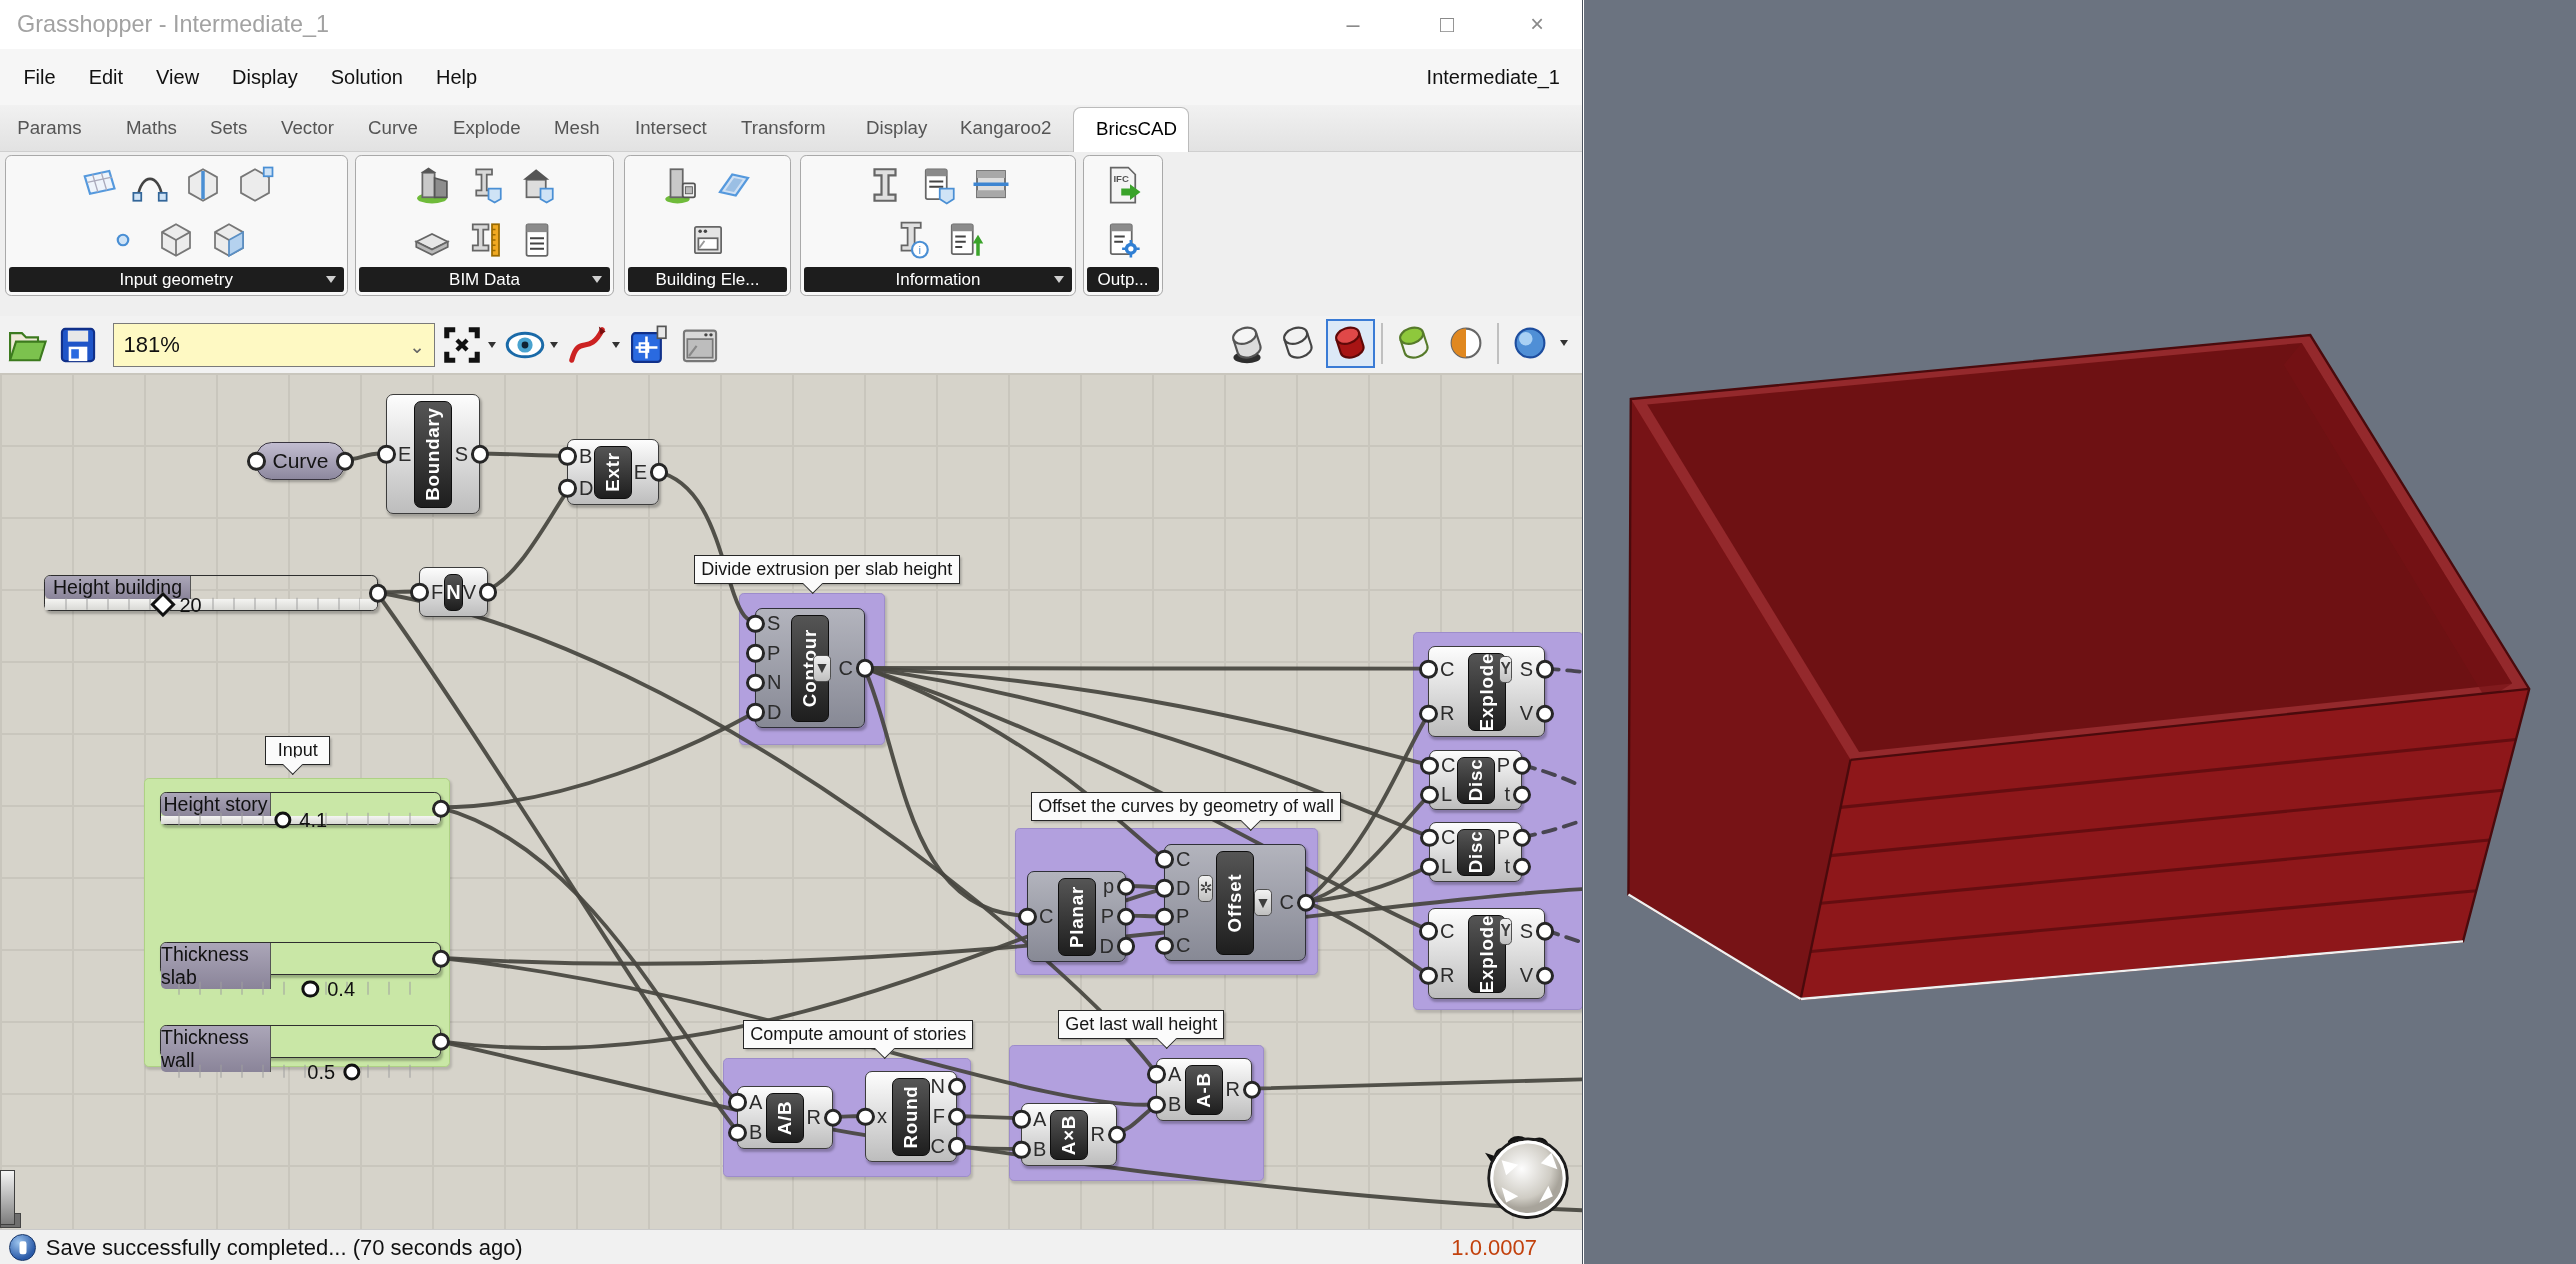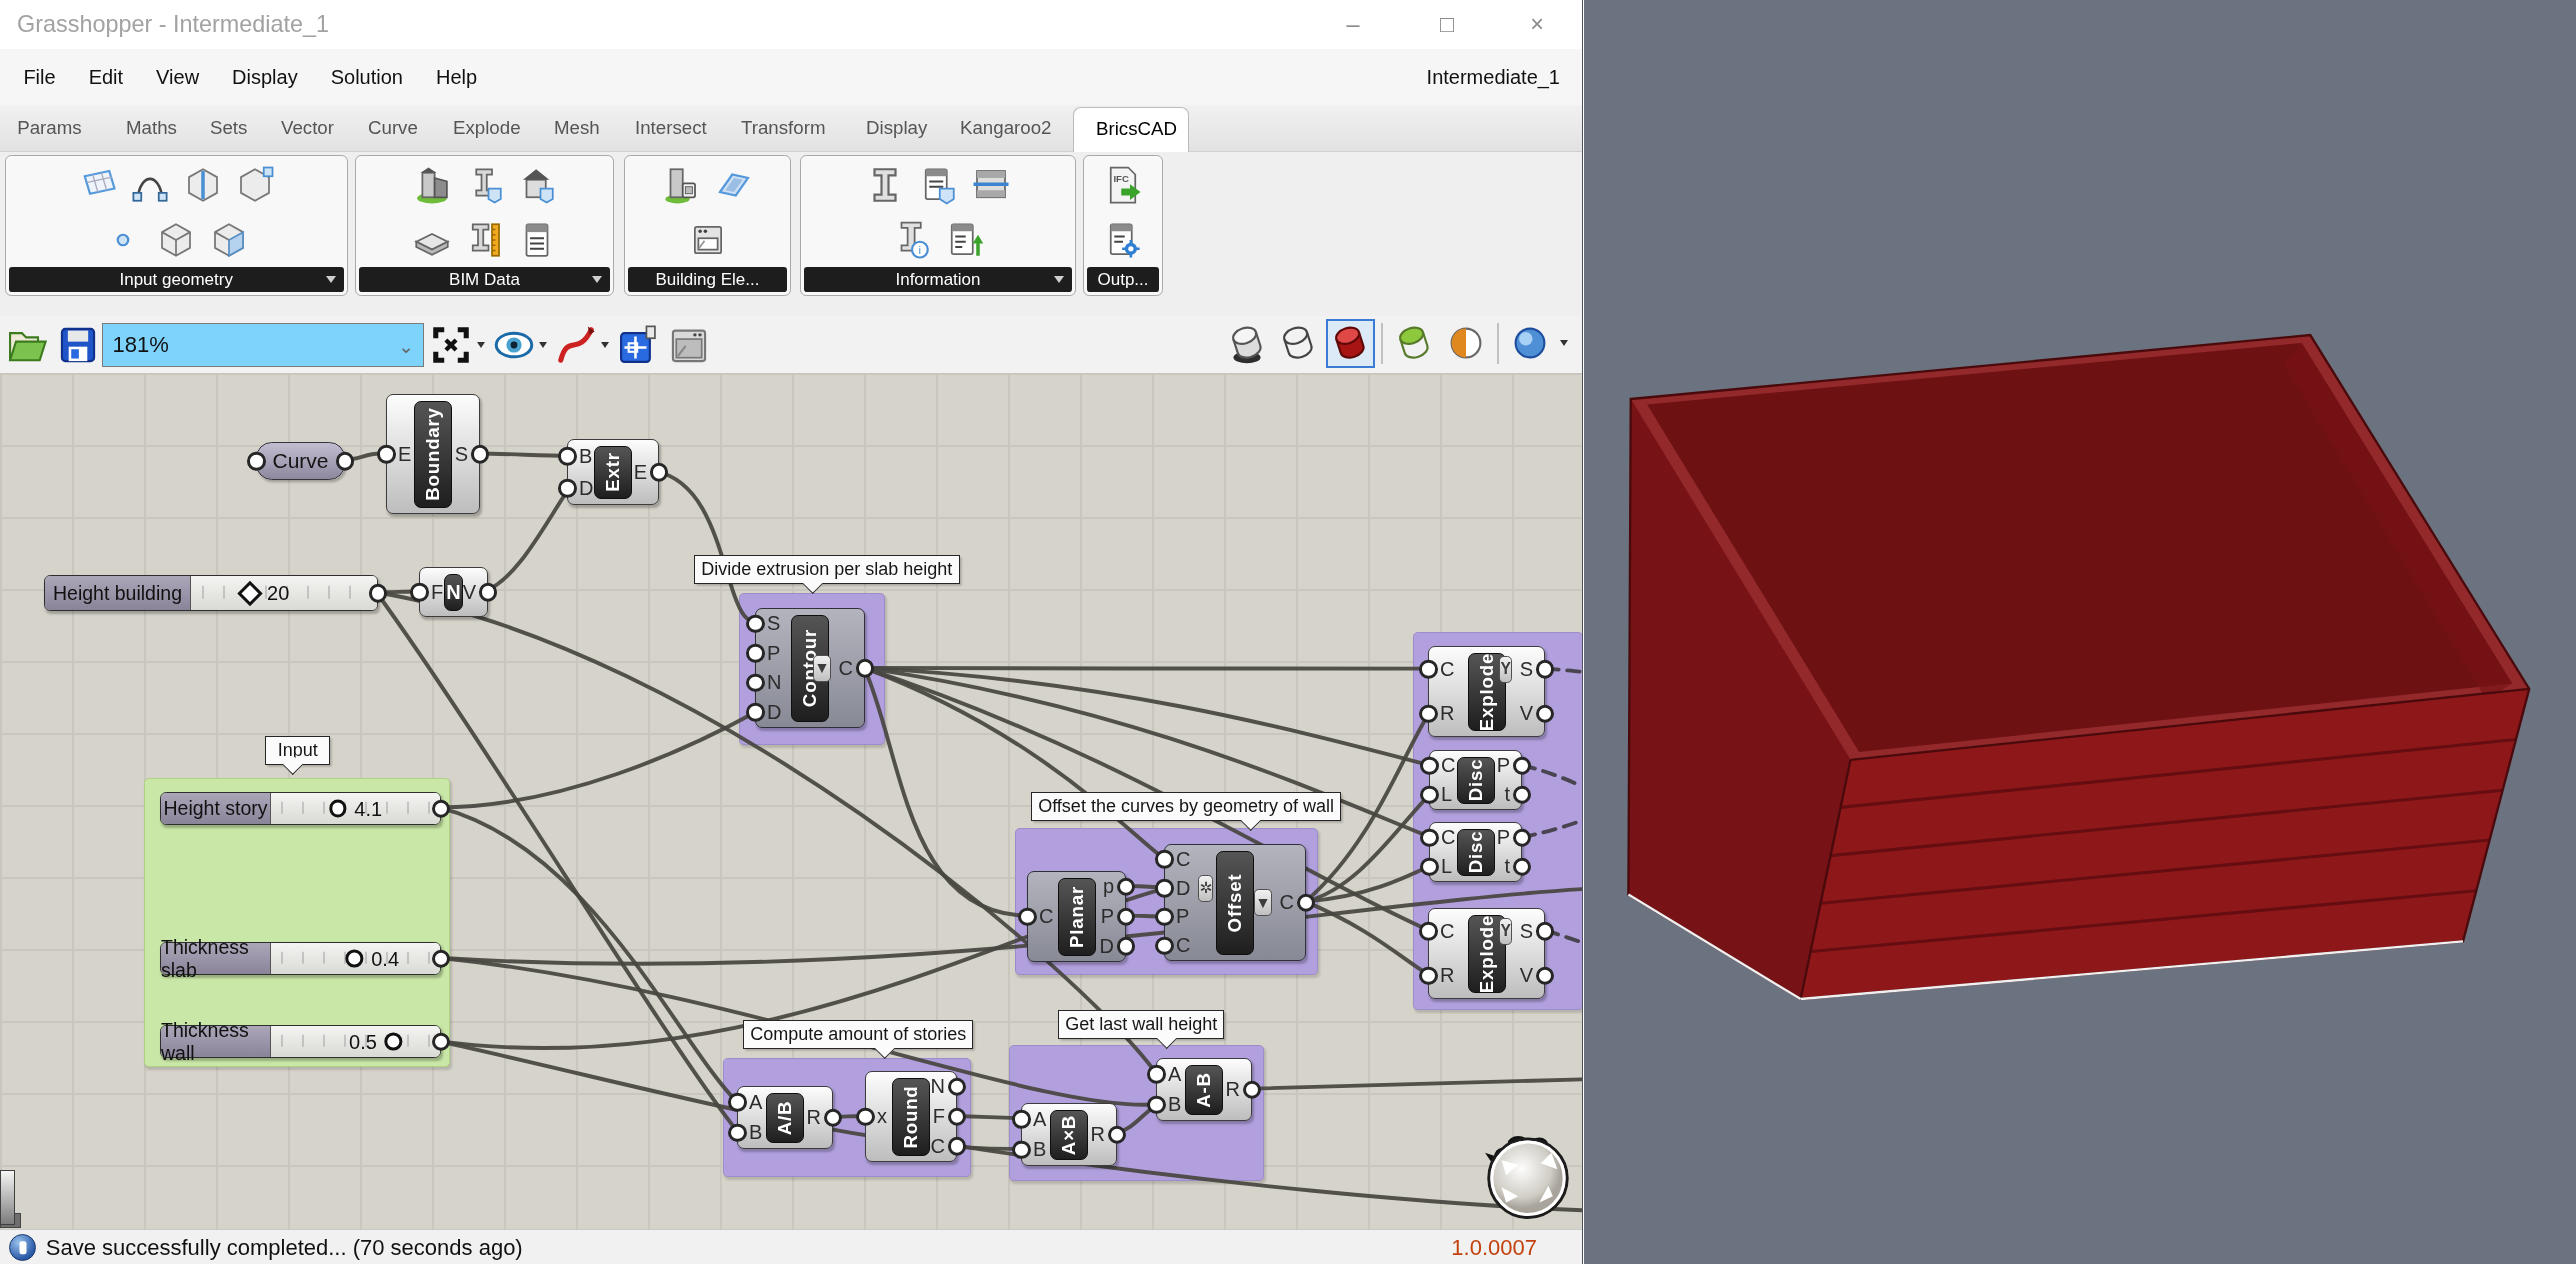--- a/index.html
+++ b/index.html
@@ -26,21 +26,21 @@
   .rrow{display:flex;justify-content:center;align-items:center;gap:7.8px;}
   .ricon{width:45px;height:45px;display:flex;align-items:center;justify-content:center;}
   .ricon svg{width:42px;height:42px;}
   .rlabel{position:absolute;left:3.1px;right:3.1px;bottom:3.1px;height:25px;background:#1d1d1d;color:#fff;
           border-radius:3.1px;font-size:17px;text-align:center;line-height:25px;}
   .rlabel .grp-arrow{position:absolute;right:7.8px;top:9.4px;width:0;height:0;border-left:5.5px solid transparent;border-right:5.5px solid transparent;border-top:7px solid #cfcfcf;}
   
   .cbar{position:absolute;left:0;top:316px;width:100%;height:57px;background:#f2f2f2;border-bottom:0.8px solid #cfcfcf;display:flex;align-items:center;}
   .cbar .tbicon{width:48px;height:48px;margin-left:3.1px;display:flex;align-items:center;justify-content:center;}
   .tbicon svg{width:44px;height:44px;}
-  .zoombox{width:320px;height:42px;background:#7dd3fc;border:1.6px solid #7a7a7a;position:relative;}
+  .zoombox{width:320px;height:42px;background:#fef9c3;border:1.6px solid #7a7a7a;margin-left:11px;position:relative;}
   .zoombox .zv{font-size:22px;color:#111;line-height:41px;padding-left:9.4px;}
   .zoombox .chev{position:absolute;right:9.4px;top:12.5px;font-size:18.7px;color:#666;}
   .mini-arrow{width:0;height:0;border-left:4.7px solid transparent;border-right:4.7px solid transparent;border-top:6.2px solid #333;margin:0 1.6px;}
   .modes{position:absolute;right:12.5px;top:3.9px;display:flex;align-items:center;gap:4.7px;}
   .mode{width:47px;height:47px;display:flex;align-items:center;justify-content:center;}
   .mode svg{width:44px;height:44px;}
   .mode.selected{outline:2.3px solid #3a7bd5;outline-offset:-1.6px;background:#dce9f7;}
   .vsep{width:1.6px;height:41px;background:#c0c0c0;margin:0 3.1px;}
   
   #canvas{position:absolute;left:0;top:373px;width:1582px;height:857px;overflow:hidden;
@@ -68,21 +68,21 @@
   .gport.out{justify-content:flex-end;}
   .gport.out .plabel{padding:0 11px 0 4.7px;}
   .nub{position:absolute;width:12.5px;height:12.5px;background:#fff;border:3.1px solid #262626;border-radius:50%;top:50%;transform:translateY(-50%);}
   .nub.in{left:-10px;}
   .nub.out{right:-10px;}
   .pbtn{width:26.5px;height:25px;border:1.6px solid #4f4f4f;border-radius:4.7px;background:linear-gradient(#f2f2f2,#bfbfbf);
         display:flex;align-items:center;justify-content:center;font-size:15.6px;color:#3d3d3d;font-weight:bold;margin:0 3.1px;}
   
   .gparam{position:absolute;background:linear-gradient(#c2bdd0,#8d889e);border:1.6px solid #38343f;border-radius:15.6px;
           display:flex;align-items:center;justify-content:center;font-size:21px;color:#141414;box-shadow:1.6px 2.3px 2.3px rgba(0,0,0,.25);}
-  .gslider{position:absolute;display:flex;border:1.6px solid #2e2e2e;border-radius:6.2px;box-shadow:1.6px 2.3px 2.3px rgba(0,0,0,.25);}
+  .gslider{position:absolute;display:flex;border:1.6px solid #2e2e2e;border-radius:6.2px;box-shadow:1.6px 2.3px 2.3px rgba(0,0,0,.25);flex-direction:column;}
   .slabel{background:linear-gradient(#aba6b8,#8a8499);border-right:1.6px solid #555;border-radius:4.7px 0 0 4.7px;
           display:flex;align-items:center;justify-content:center;font-size:19.5px;color:#111;}
   .strack{position:relative;flex:1;background:linear-gradient(#f4f4f2,#d9d9d5);border-radius:0 4.7px 4.7px 0;}
   .ticks{position:absolute;left:6%;right:5%;top:50%;height:12.5px;transform:translateY(-58%);
          background:repeating-linear-gradient(90deg,#9f9f9f 0 1.6px,transparent 1.6px 21px);opacity:.5;}
   .gripwrap{position:absolute;top:50%;transform:translate(-50%,-50%);display:flex;align-items:center;gap:7.8px;}
   .grip{width:11.7px;height:11.7px;background:#fff;border:3.1px solid #111;}
   .grip.diamond{transform:rotate(45deg);}
   .grip.circle{border-radius:50%;}
   .sval{font-size:20px;color:#111;}

